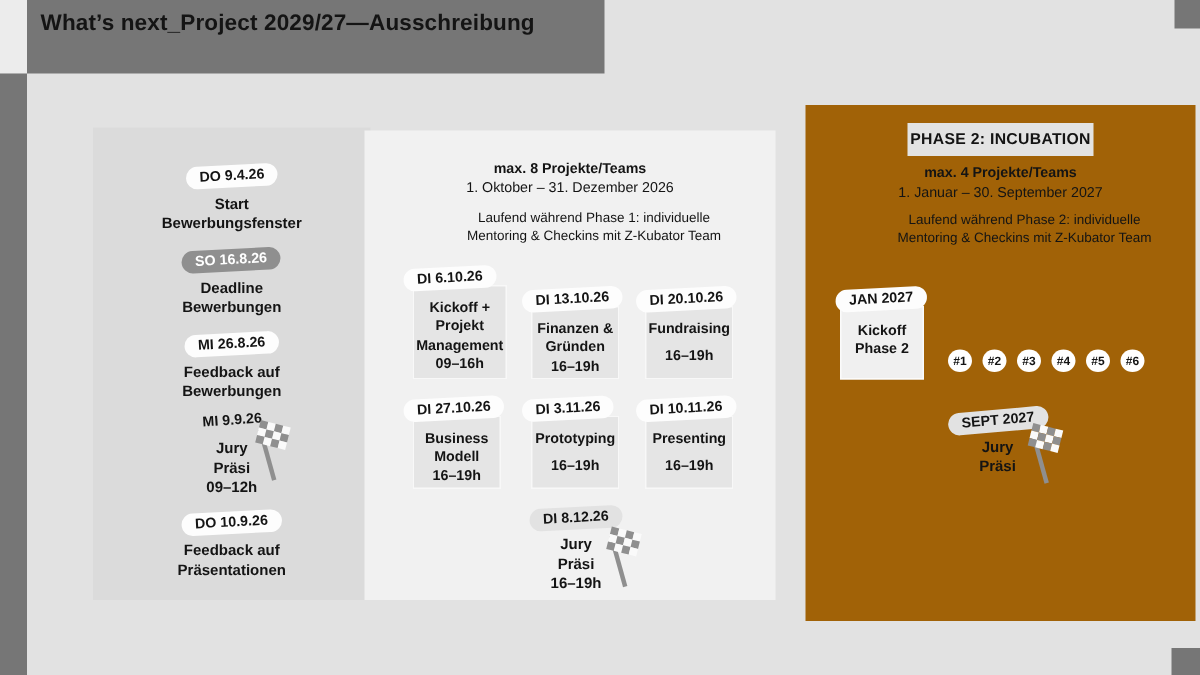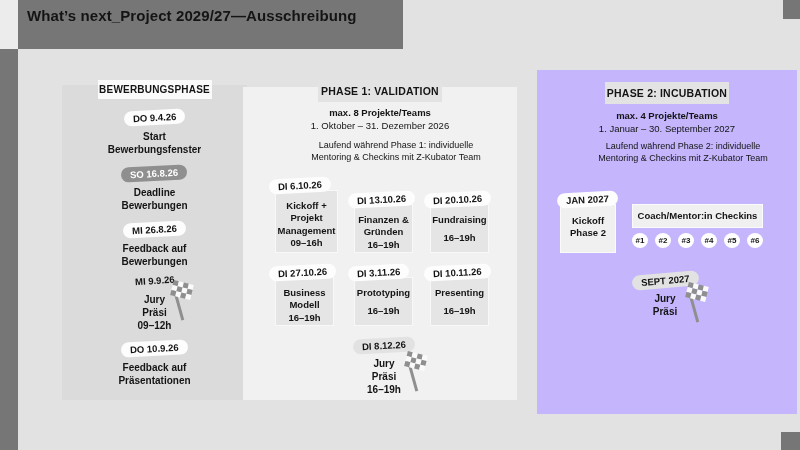--- a/index.html
+++ b/index.html
@@ -14,21 +14,21 @@
   
   .frame { position:absolute; background:#767676; }
   .corner-tl { position:absolute; left:0; top:0; width:18px; height:49px; background:#ececec; }
   .header-bar { position:absolute; left:18px; top:0; width:385px; height:49px; background:#767676; box-sizing:border-box; padding:7px 0 0 9px; }
   .header-bar .title { font-size:15px; font-weight:bold; letter-spacing:.1px; }
   .header-bar .subtitle { font-size:13px; font-style:italic; margin-top:2px; }
 
   .panel { position:absolute; }
   .panel-bew { left:62px; top:85px; width:185px; height:315px; background:#dbdbdb; }
   .panel-p1  { left:243px; top:87px; width:274px; height:313px; background:#f1f1f1; }
-  .panel-p2  { left:537px; top:70px; width:260px; height:344px; background:#c4b5fd; }
+  .panel-p2  { left:537px; top:70px; width:260px; height:344px; background:#a16207; }
 
   .bp-title { position:absolute; left:50%; transform:translateX(-50%); top:-5px; width:114px; height:19px;
     background:#fafafa; font-size:10px; font-weight:bold; line-height:19px; text-align:center; letter-spacing:.2px; }
   .ph-title { position:absolute; left:50%; transform:translateX(-50%); width:124px; height:22px;
     background:#e3e3e3; font-size:10.5px; font-weight:bold; line-height:22px; text-align:center; letter-spacing:.2px; }
   .ph-title.p1 { top:-7px; }
   .ph-title.p2 { top:12px; }
 
   .info { position:absolute; left:0; width:100%; text-align:center; font-size:9.5px; line-height:1.32; }
   .info .b { font-weight:bold; }
@@ -88,21 +88,20 @@
 
   <div class="corner-tl"></div>
   <div class="header-bar">
     <div class="title">What’s next_Project 2029/27—Ausschreibung</div>
   </div>
   <div class="frame" style="left:783px; top:0; width:17px; height:19px;"></div>
   <div class="frame" style="left:0; top:49px; width:18px; height:401px;"></div>
   <div class="frame" style="left:781px; top:432px; width:19px; height:18px;"></div>
 
   <div class="panel panel-bew">
-    <div class="bp-title">BEWERBUNGSPHASE</div>
 
     <div class="event" style="top:22px;">
       <span class="pill">DO 9.4.26</span>
       <div class="lines">
         <div>Start</div>
         <div>Bewerbungsfenster</div>
       </div>
     </div>
 
     <div class="event" style="top:78px;">
@@ -136,21 +135,20 @@
     <div class="event" style="top:253px;">
       <span class="pill">DO 10.9.26</span>
       <div class="lines">
         <div>Feedback auf</div>
         <div>Präsentationen</div>
       </div>
     </div>
   </div>
 
   <div class="panel panel-p1">
-    <div class="ph-title p1">PHASE 1: VALIDATION</div>
 
     <div class="info" style="top:20px;">
       <div class="b">max. 8 Projekte/Teams</div>
       <div>1. Oktober – 31. Dezember 2026</div>
     </div>
     <div class="note" style="top:53px;">
       <div>Laufend während Phase 1: individuelle</div>
       <div>Mentoring &amp; Checkins mit Z-Kubator Team</div>
     </div>
 
@@ -224,21 +222,20 @@
       <div>Laufend während Phase 2: individuelle</div>
       <div>Mentoring &amp; Checkins mit Z-Kubator Team</div>
     </div>
 
     <div class="obox kick-card">
       <span class="pill" style="position:absolute; top:-13px; left:-4px;">JAN 2027</span>
       <div>Kickoff</div>
       <div>Phase 2</div>
     </div>
 
-    <div class="obox coach-box">Coach/Mentor:in Checkins</div>
 
     <div class="badges">
       <span class="badge">#1</span>
       <span class="badge">#2</span>
       <span class="badge">#3</span>
       <span class="badge">#4</span>
       <span class="badge">#5</span>
       <span class="badge">#6</span>
     </div>
 

